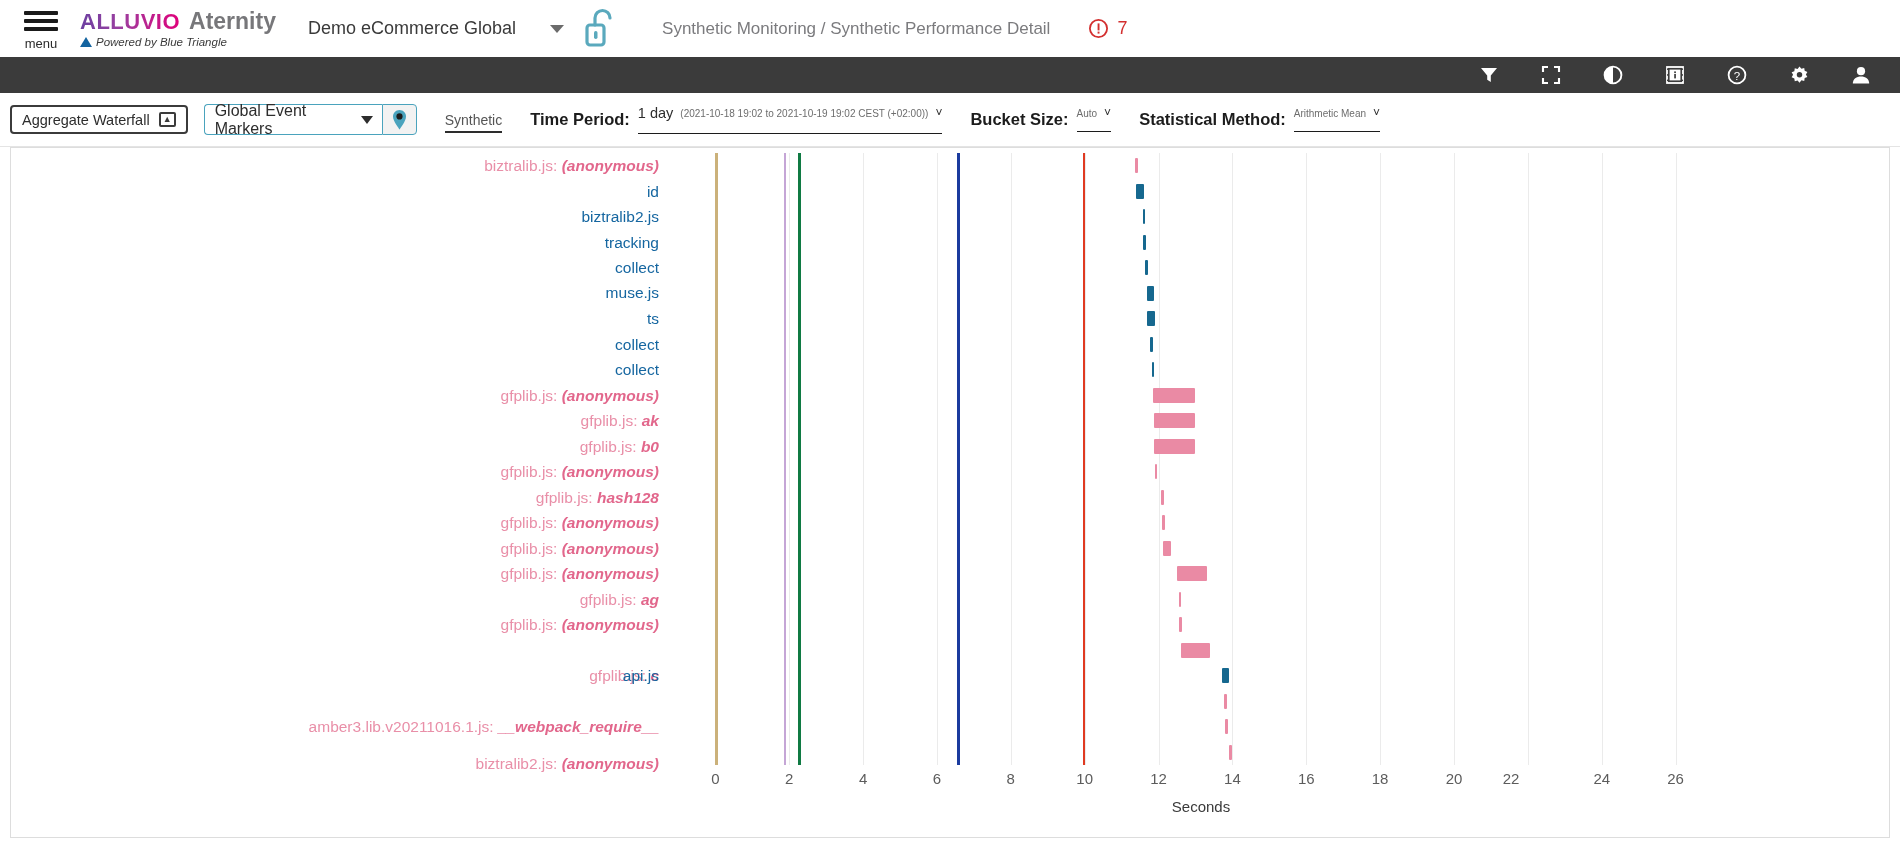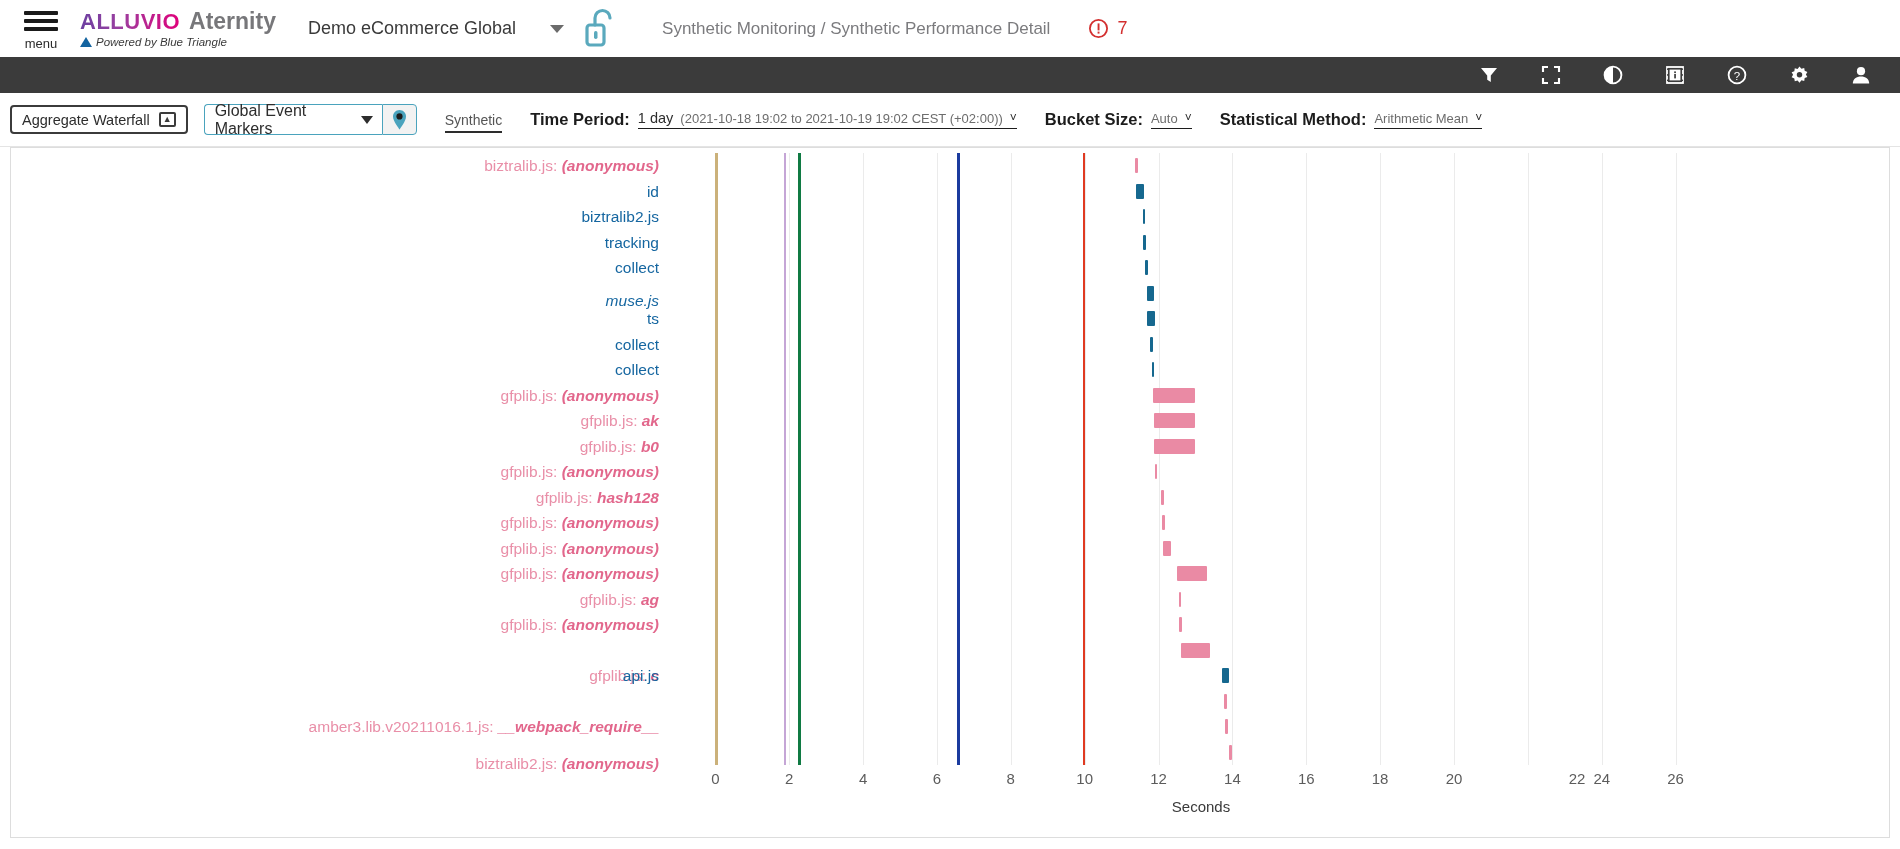--- a/index.html
+++ b/index.html
@@ -82,25 +82,25 @@
   }
 
   .synthetic-tab {
     margin-left:28px; font-size:14px; color:#555; padding-bottom:3px; border-bottom:2px solid #2d2d2d;
     height:26px; display:flex; align-items:flex-end; cursor:pointer;
   }
 
   .field-group { display:flex; align-items:center; margin-left:28px; gap:8px; }
   .field-label { font-size:16.5px; font-weight:bold; color:#1c1c1c; white-space:nowrap; }
   .field-value {
-    display:flex; align-items:center; gap:7px; border-bottom:1px solid #1c1c1c; padding-bottom:2px;
+    display:flex; align-items:center; gap:7px; border-bottom:1px solid #1c1c1c; padding-bottom:12px;
     cursor:pointer; white-space:nowrap;
   }
   .fv-main { font-size:14.5px; color:#2d2d2d; }
-  .fv-sub  { font-size:13px; color:#6d6d6d; }
+  .fv-sub  { font-size:10px; color:#6d6d6d; }
   .chev { color:#2d2d2d; font-size:12px; line-height:1; }
 
   
   .chart-outer { position:relative; width:1900px; height:709px; background:#fff; }
   .chart-frame { position:absolute; left:10px; top:0; right:10px; bottom:18px;
                  border:1px solid #dddddd; background:#fff; }
   .plot {
     position:absolute; left:660px; top:5px; width:1060px; height:612px;
   }
   .label-col { position:absolute; left:0; top:5px; width:648px; height:612px; }
@@ -286,21 +286,21 @@
 </div>
 
 <div class="chart-outer">
   <div class="chart-frame">
     <div class="label-col" id="label-col">
         <div class="row-label" style="top: 0px;"><span class="lbl-file">biztralib.js: </span><span class="lbl-fn">(anonymous)</span></div>
         <div class="row-label" style="top: 25.5px;"><span class="lbl-res">id</span></div>
         <div class="row-label" style="top: 51px;"><span class="lbl-res">biztralib2.js</span></div>
         <div class="row-label" style="top: 76.5px;"><span class="lbl-res">tracking</span></div>
         <div class="row-label" style="top: 102px;"><span class="lbl-res">collect</span></div>
-        <div class="row-label" style="top: 135px; font-style: italic;"><span class="lbl-res">muse.js</span></div>
+        <div class="row-label" style="top: 127px;"><span class="lbl-res">muse.js</span></div>
         <div class="row-label" style="top: 153px;"><span class="lbl-res">ts</span></div>
         <div class="row-label" style="top: 178.5px;"><span class="lbl-res">collect</span></div>
         <div class="row-label" style="top: 204px;"><span class="lbl-res">collect</span></div>
         <div class="row-label" style="top: 229.5px;"><span class="lbl-file">gfplib.js: </span><span class="lbl-fn">(anonymous)</span></div>
         <div class="row-label" style="top: 255px;"><span class="lbl-file">gfplib.js: </span><span class="lbl-fn">ak</span></div>
         <div class="row-label" style="top: 280.5px;"><span class="lbl-file">gfplib.js: </span><span class="lbl-fn">b0</span></div>
         <div class="row-label" style="top: 306px;"><span class="lbl-file">gfplib.js: </span><span class="lbl-fn">(anonymous)</span></div>
         <div class="row-label" style="top: 331.5px;"><span class="lbl-file">gfplib.js: </span><span class="lbl-fn">hash128</span></div>
         <div class="row-label" style="top: 357px;"><span class="lbl-file">gfplib.js: </span><span class="lbl-fn">(anonymous)</span></div>
         <div class="row-label" style="top: 382.5px;"><span class="lbl-file">gfplib.js: </span><span class="lbl-fn">(anonymous)</span></div>
@@ -362,19 +362,19 @@
         <div class="tick" style="left: 118.188px;">2</div>
         <div class="tick" style="left: 192.056px;">4</div>
         <div class="tick" style="left: 265.923px;">6</div>
         <div class="tick" style="left: 339.791px;">8</div>
         <div class="tick" style="left: 413.659px;">10</div>
         <div class="tick" style="left: 487.526px;">12</div>
         <div class="tick" style="left: 561.394px;">14</div>
         <div class="tick" style="left: 635.261px;">16</div>
         <div class="tick" style="left: 709.129px;">18</div>
         <div class="tick" style="left: 782.997px;">20</div>
-        <div class="tick" style="left: 906px;">22</div>
+        <div class="tick" style="left: 840px;">22</div>
         <div class="tick" style="left: 930.732px;">24</div>
         <div class="tick" style="left: 1004.6px;">26</div>
       </div>
     <div class="axis-title">Seconds</div>
   </div>
 </div>
 
 </body></html>

